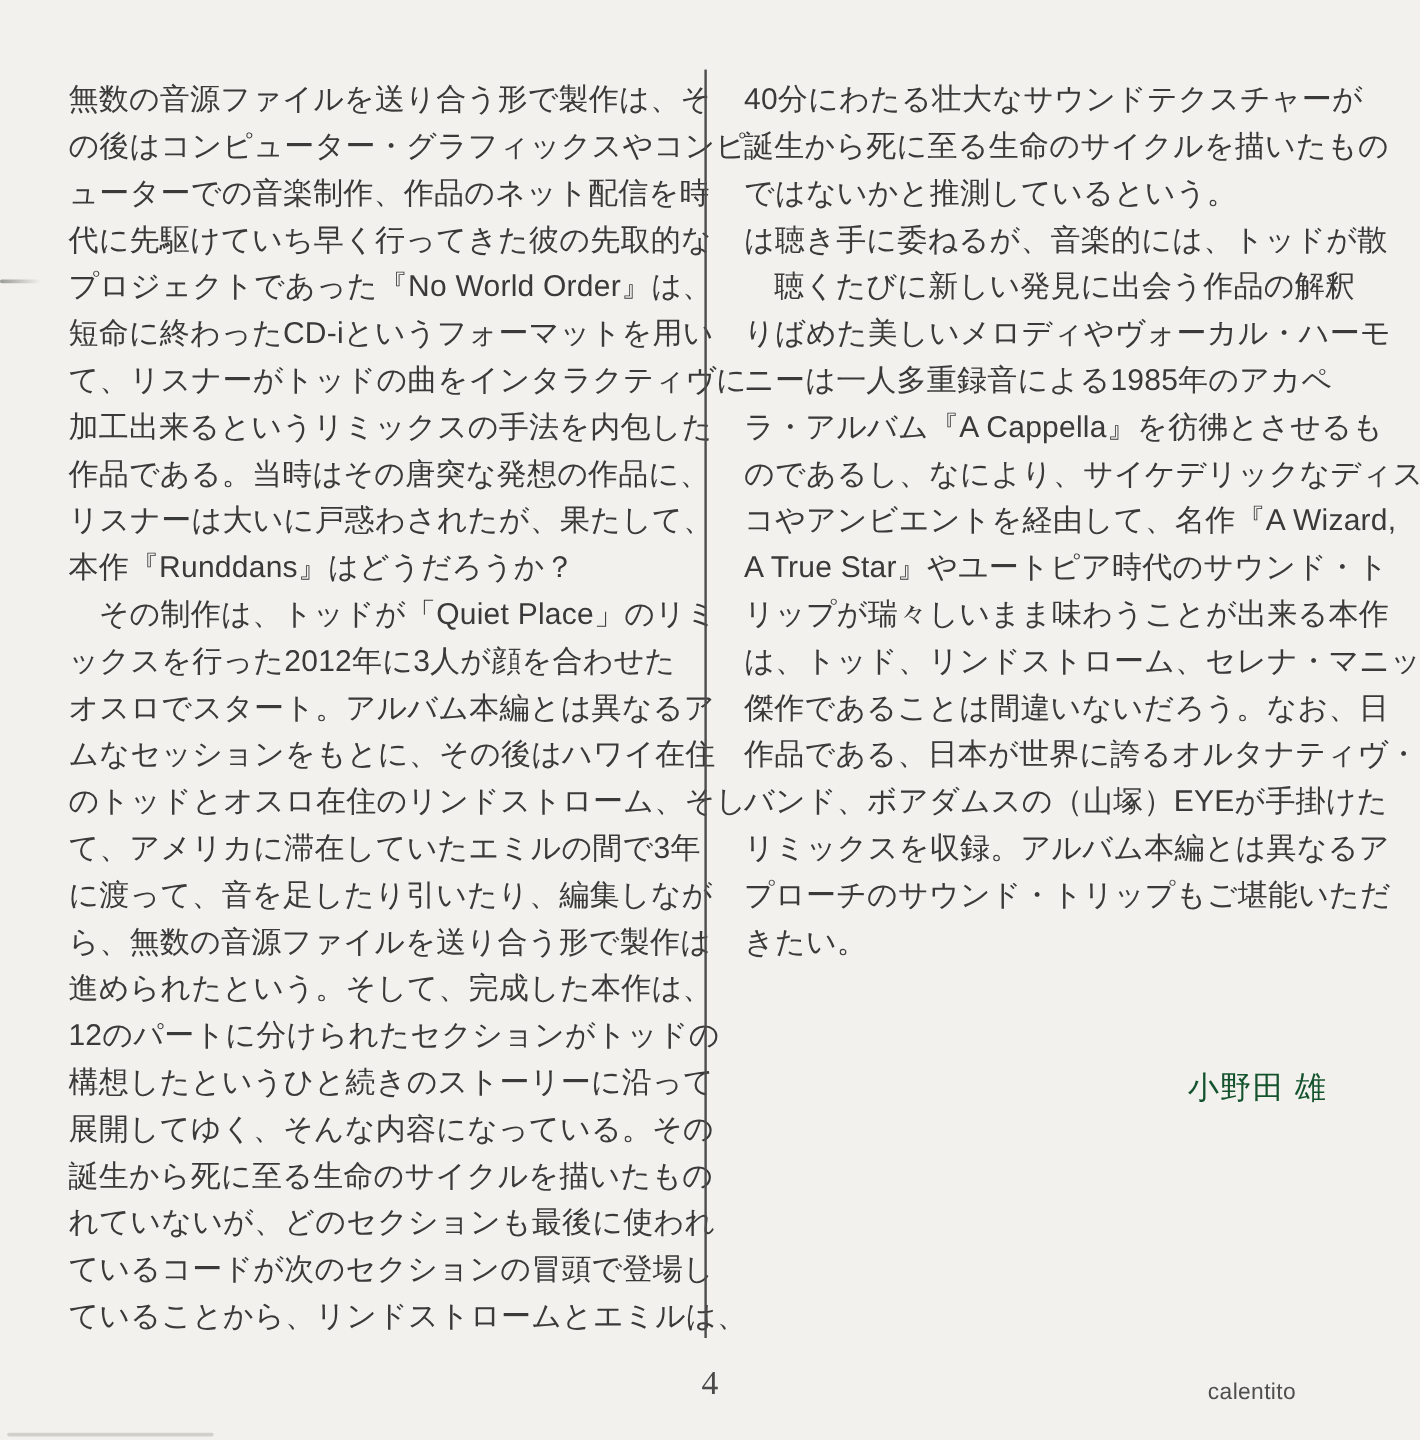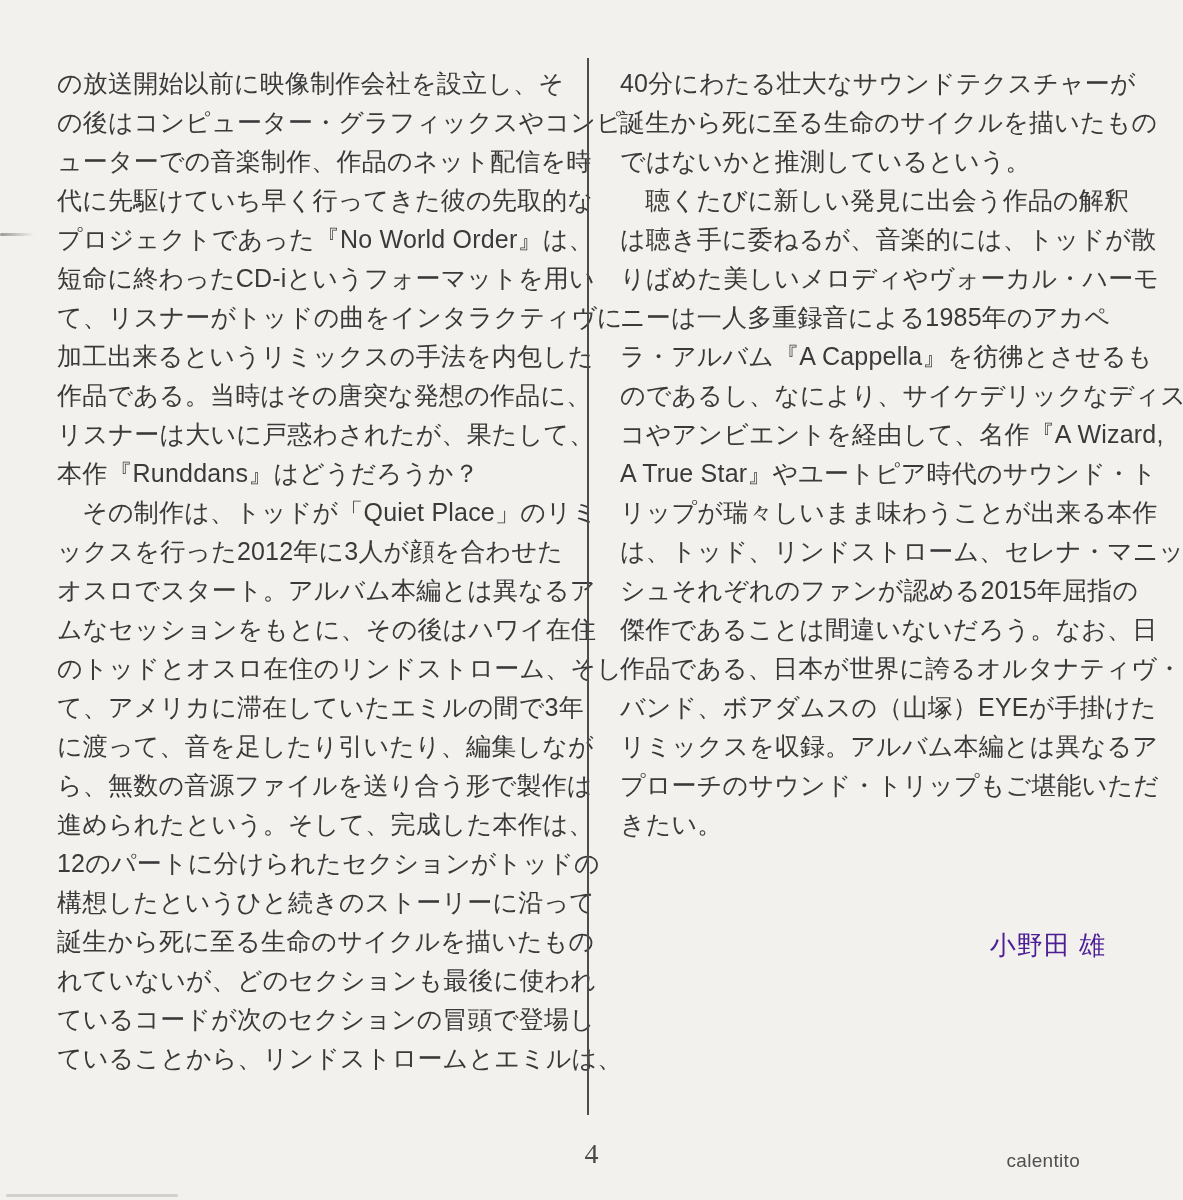--- a/index.html
+++ b/index.html
@@ -26,21 +26,21 @@
     left: 587px; top: 58px;
     width: 2px; height: 1057px;
     background: #4d4d4d;
   }
   .author {
     margin-top: 84px;
     text-align: right;
     padding-right: 22px;
     font-size: 26px;
     letter-spacing: 1px;
-    color: #4c1d95;
+    color: #14532d;
   }
   .imprint {
     position: absolute;
     top: 1150px; right: 103px;
     font-size: 19px;
     color: #4f4f4f;
     letter-spacing: 0.3px;
   }
   .page-number {
     position: absolute;
@@ -67,21 +67,21 @@
   }
 </style>
 </head>
 <body style="background-color: rgb(242, 241, 237);">
 
 <div class="page">
 
   <div class="col col-left">
     <div>
 
-    <div class="line">の放送開始以前に映像制作会社を設立し、そ</div>
+    <div class="line">無数の音源ファイルを送り合う形で製作は、そ</div>
         <div class="line">の後はコンピューター・グラフィックスやコンピ</div>
         <div class="line">ューターでの音楽制作、作品のネット配信を時</div>
         <div class="line">代に先駆けていち早く行ってきた彼の先取的な</div>
         <div class="line">プロジェクトであった『No World Order』は、</div>
         <div class="line">短命に終わったCD-iというフォーマットを用い</div>
         <div class="line">て、リスナーがトッドの曲をインタラクティヴに</div>
         <div class="line">加工出来るというリミックスの手法を内包した</div>
         <div class="line">作品である。当時はその唐突な発想の作品に、</div>
         <div class="line">リスナーは大いに戸惑わされたが、果たして、</div>
         <div class="line">本作『Runddans』はどうだろうか？</div>
@@ -89,46 +89,46 @@
         <div class="line">ックスを行った2012年に3人が顔を合わせた</div>
         <div class="line">オスロでスタート。アルバム本編とは異なるア</div>
         <div class="line">ムなセッションをもとに、その後はハワイ在住</div>
         <div class="line">のトッドとオスロ在住のリンドストローム、そし</div>
         <div class="line">て、アメリカに滞在していたエミルの間で3年</div>
         <div class="line">に渡って、音を足したり引いたり、編集しなが</div>
         <div class="line">ら、無数の音源ファイルを送り合う形で製作は</div>
         <div class="line">進められたという。そして、完成した本作は、</div>
         <div class="line">12のパートに分けられたセクションがトッドの</div>
         <div class="line">構想したというひと続きのストーリーに沿って</div>
+        <div class="line">展開してゆく、そんな内容になっている。その</div>
         <div class="line">誕生から死に至る生命のサイクルを描いたもの</div>
         <div class="line">れていないが、どのセクションも最後に使われ</div>
         <div class="line">ているコードが次のセクションの冒頭で登場し</div>
         <div class="line">ていることから、リンドストロームとエミルは、</div>
       </div>
   </div>
 
   <div class="divider"></div>
 
   <div class="col col-right">
     <div>
 
     <div class="line">40分にわたる壮大なサウンドテクスチャーが</div>
         <div class="line">誕生から死に至る生命のサイクルを描いたもの</div>
         <div class="line">ではないかと推測しているという。</div>
+        <div class="line">は聴き手に委ねるが、音楽的には、トッドが散</div>
         <div class="line">　聴くたびに新しい発見に出会う作品の解釈</div>
-        <div class="line">は聴き手に委ねるが、音楽的には、トッドが散</div>
         <div class="line">りばめた美しいメロディやヴォーカル・ハーモ</div>
         <div class="line">ニーは一人多重録音による1985年のアカペ</div>
         <div class="line">ラ・アルバム『A Cappella』を彷彿とさせるも</div>
         <div class="line">のであるし、なにより、サイケデリックなディス</div>
         <div class="line">コやアンビエントを経由して、名作『A Wizard,</div>
         <div class="line">A True Star』やユートピア時代のサウンド・ト</div>
         <div class="line">リップが瑞々しいまま味わうことが出来る本作</div>
         <div class="line">は、トッド、リンドストローム、セレナ・マニッ</div>
-        <div class="line">シュそれぞれのファンが認める2015年屈指の</div>
         <div class="line">傑作であることは間違いないだろう。なお、日</div>
         <div class="line">作品である、日本が世界に誇るオルタナティヴ・</div>
         <div class="line">バンド、ボアダムスの（山塚）EYEが手掛けた</div>
         <div class="line">リミックスを収録。アルバム本編とは異なるア</div>
         <div class="line">プローチのサウンド・トリップもご堪能いただ</div>
         <div class="line">きたい。</div>
       </div>
     <div class="author">小野田 雄</div>
   </div>
 

